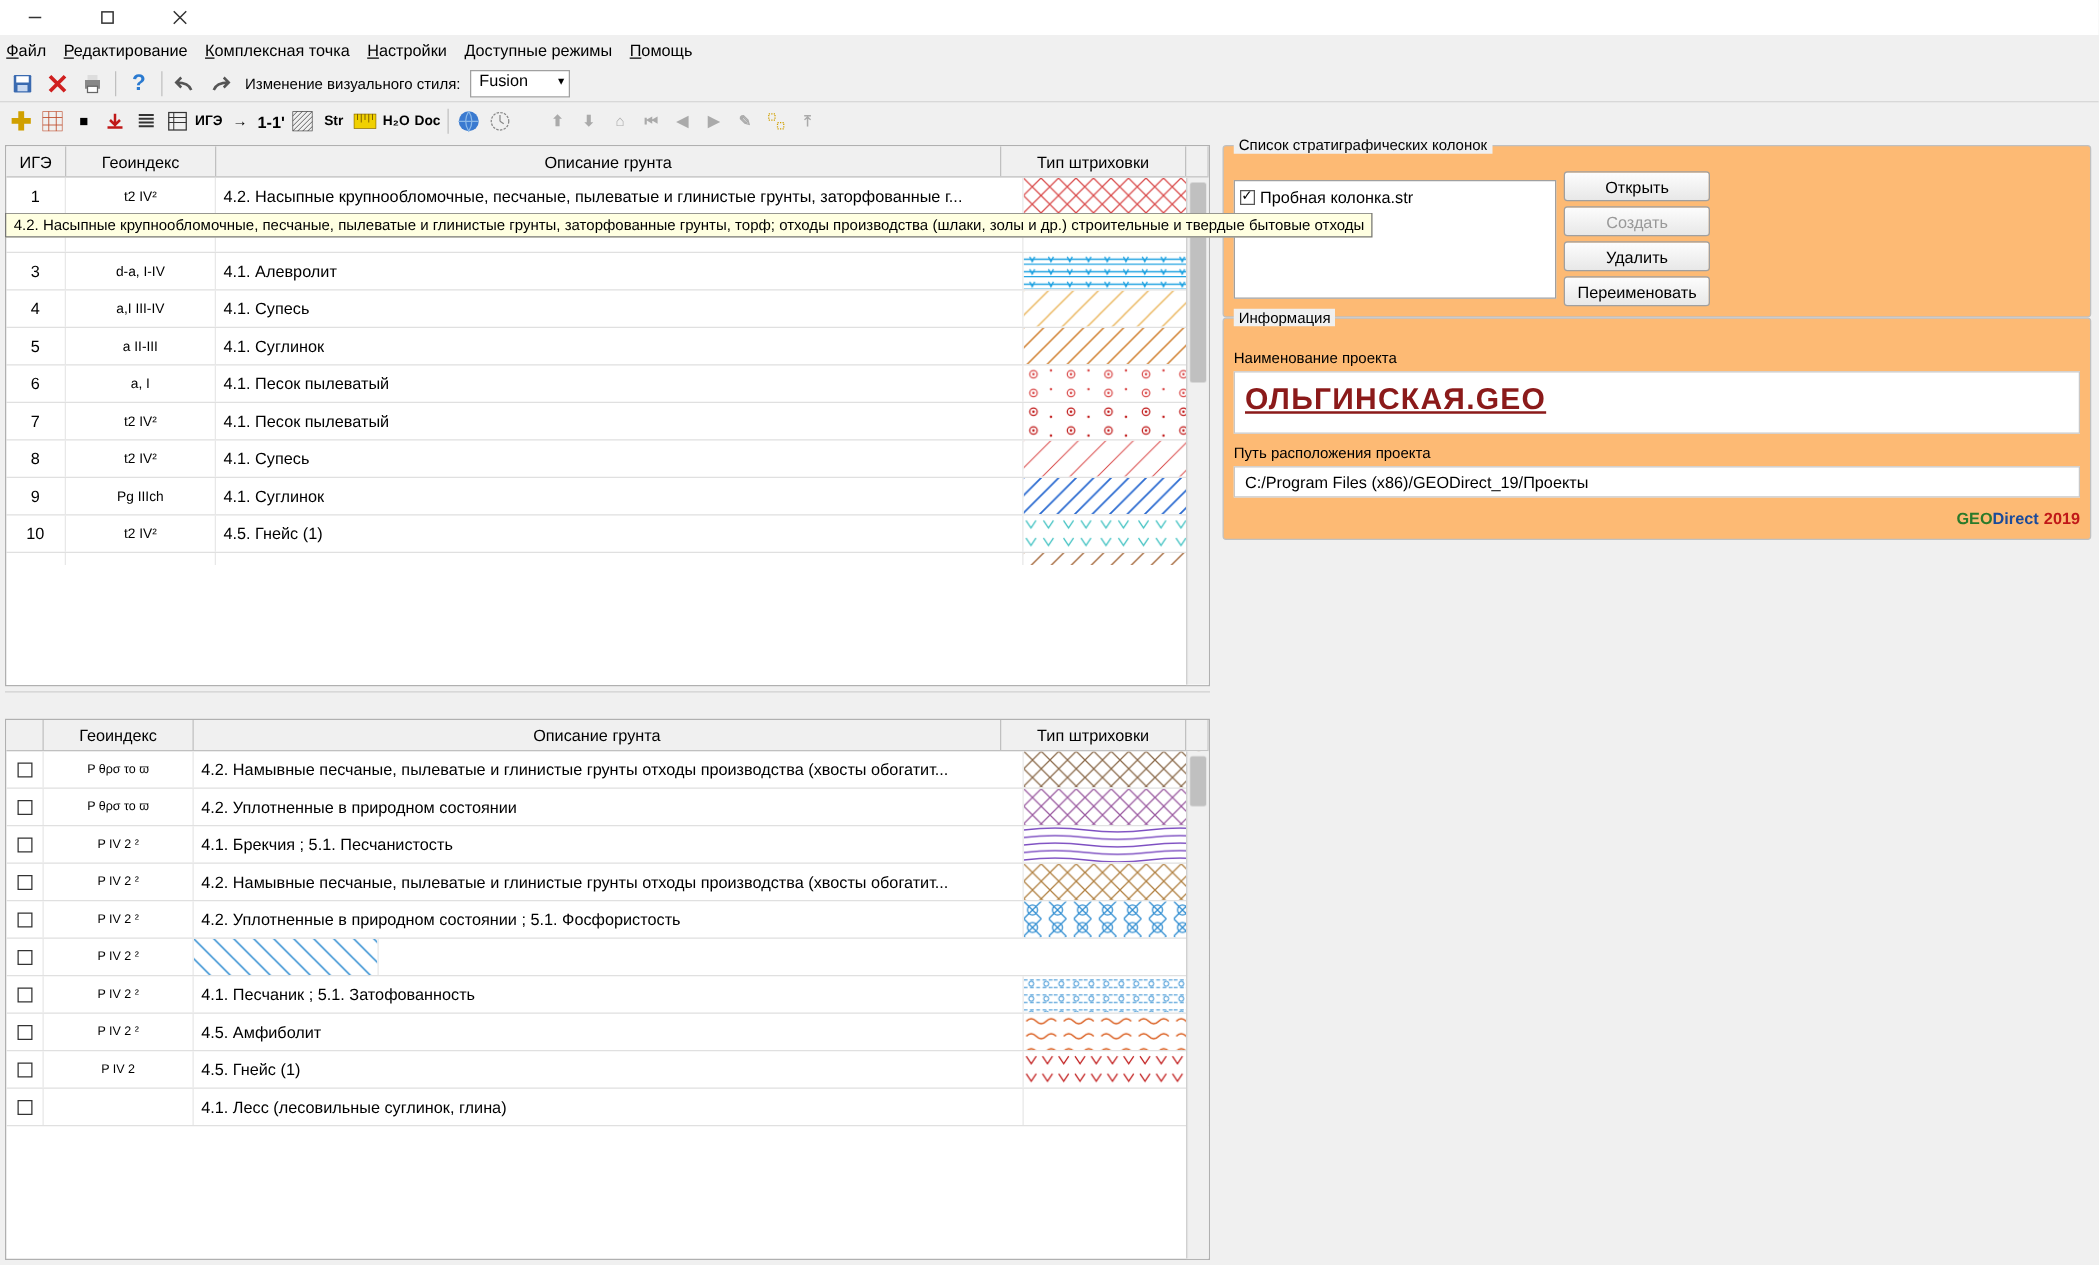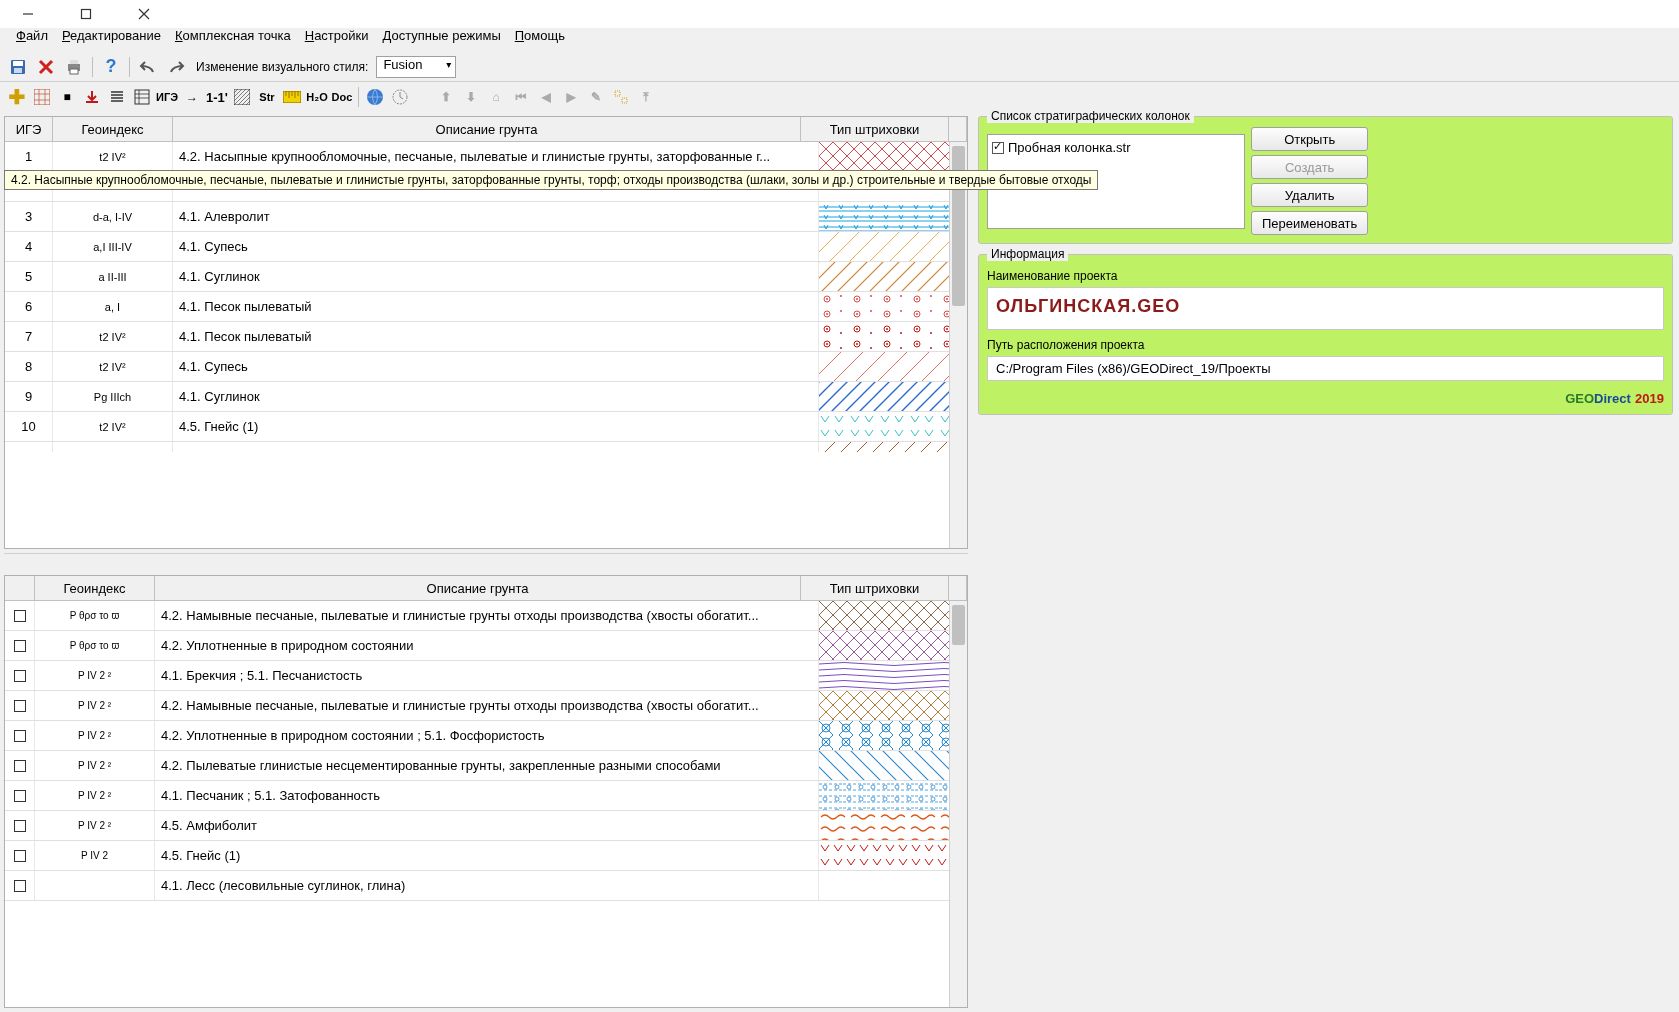--- a/index.html
+++ b/index.html
@@ -3,21 +3,21 @@
 <meta charset="utf-8">
 <style>
 * { margin:0; padding:0; box-sizing:border-box; font-family:"Segoe UI",Tahoma,sans-serif; font-size:13px; }
 body { background:#f0f0f0; width:1679px; height:1012px; overflow:hidden; position:relative; }
 .titlebar { height:28px; display:flex; align-items:center; padding:0 8px; background:#fff; justify-content:space-between; }
 .titlebar-left { display:flex; align-items:center; gap:6px; }
 .titlebar-right { display:flex; align-items:center; gap:18px; }
 .app-icon { width:16px; height:16px; background:radial-gradient(circle,#4a90d9 40%,#2a5a99 100%); border-radius:50%; }
 .win-btn { width:40px; height:28px; display:flex; align-items:center; justify-content:center; cursor:default; }
 .win-btn svg { width:12px; height:12px; }
-.menubar { height:24px; display:flex; padding:0 16px; gap:14px; background:#f0f0f0; }
+.menubar { height:24px; display:flex; align-items:center; padding:0 5px; gap:14px; background:#f0f0f0; }
 .menubar span { cursor:default; }
 .menubar .u { text-decoration:underline; }
 .toolbar { height:30px; display:flex; align-items:center; padding:0 6px; gap:4px; background:#f0f0f0; border-bottom:1px solid #d0d0d0; }
 .tb-btn { width:24px; height:24px; display:flex; align-items:center; justify-content:center; border:1px solid transparent; border-radius:3px; }
 .tb-sep { width:1px; height:20px; background:#c0c0c0; margin:0 2px; }
 .tb-label { font-size:12px; margin:0 4px; }
 .tb-select { height:22px; border:1px solid #a0a0a0; background:#fff; padding:0 20px 0 6px; position:relative; min-width:80px; }
 .tb-select::after { content:"▾"; position:absolute; right:4px; top:2px; font-size:10px; }
 .toolbar2 { height:30px; display:flex; align-items:center; padding:0 6px; gap:3px; background:#f0f0f0; }
 .ico { width:22px; height:22px; display:flex; align-items:center; justify-content:center; font-size:12px; font-weight:bold; }
@@ -34,30 +34,30 @@
 .col-ige { width:48px; justify-content:center; }
 .col-geo { width:120px; justify-content:center; font-size:11px; }
 .col-desc { flex:1; }
 .col-hatch { width:148px; padding:0 !important; }
 .col-chk { width:30px; justify-content:center; }
 .hatch { width:100%; height:100%; }
 .scrollbar-v { position:absolute; right:0; top:25px; bottom:0; width:18px; background:#f0f0f0; border-left:1px solid #d0d0d0; }
 .scrollbar-v .thumb { position:absolute; left:2px; right:2px; background:#c0c0c0; border-radius:2px; }
 .scrollbar-h { height:18px; background:#f0f0f0; border-top:1px solid #d0d0d0; }
 .tooltip { position:absolute; background:#ffffe1; border:1px solid #767676; padding:2px 6px; font-size:12px; z-index:100; white-space:nowrap; }
-.group { border:1px solid #c0c0c0; border-radius:3px; padding:10px 8px 8px; margin-bottom:10px; position:relative; background:#bef264; }
+.group { border:1px solid #c0c0c0; border-radius:3px; padding:20px 8px 8px; position:relative; background:#fdba74; }
 .group-title { position:absolute; top:-8px; left:8px; background:#f0f0f0; padding:0 4px; font-size:12px; }
 .listbox { background:#fff; border:1px solid #a0a0a0; height:95px; padding:4px; overflow:auto; width:258px; }
 .list-item { display:flex; align-items:center; gap:4px; height:18px; }
 .chk { width:12px; height:12px; border:1px solid #555; display:inline-block; position:relative; }
 .chk.checked::after { content:"✓"; position:absolute; top:-3px; left:0; font-size:11px; }
 .btn { height:24px; border:1px solid #a0a0a0; background:linear-gradient(#fdfdfd,#e8e8e8); border-radius:3px; padding:0 10px; min-width:94px; display:flex; align-items:center; justify-content:center; cursor:default; }
 .btn.disabled { color:#999; }
 .info-label { font-size:12px; margin:4px 0; }
-.project-name { font-size:18px; font-weight:bold; color:#8b1a1a; letter-spacing:1px; margin:4px 0 8px; }
+.project-name { font-size:24px; font-weight:bold; color:#8b1a1a; text-decoration:underline; letter-spacing:1px; margin:4px 0 8px; }
 .logo { text-align:right; font-weight:bold; font-size:15px; margin-top:4px; }
 .logo .g { color:#2a7a2a; } .logo .d { color:#1a4a9a; } .logo .y { color:#c01818; }
 .row-group { display:flex; gap:6px; align-items:center; }
 .btn-col { display:flex; flex-direction:column; gap:4px; }
 .info-field { background:#fff; border:1px solid #c8c8c8; padding:4px 8px; margin:2px 0 8px; min-height:24px; }
 </style>
 </head>
 <body>
 
 <svg width="0" height="0" style="position:absolute">
@@ -471,21 +471,20 @@
               <svg class="hatch">
                 <rect width="100%" height="100%" fill="url(#hb5)"></rect>
               </svg>
             </div>
           </div>
           <div class="grid-row">
             <div class="col-chk">
               <span style="width:12px;height:12px;border:1.5px solid #333;display:inline-block"></span>
             </div>
             <div class="col-geo" style="font-size:10px">P   IV 2  ²</div>
-            <div class="col-desc">4.2. Пылеватые глинистые несцементированные грунты, закрепленные разными способами</div>
             <div class="col-hatch">
               <svg class="hatch">
                 <rect width="100%" height="100%" fill="url(#hb6)"></rect>
               </svg>
             </div>
           </div>
           <div class="grid-row">
             <div class="col-chk">
               <span style="width:12px;height:12px;border:1.5px solid #333;display:inline-block"></span>
             </div>

